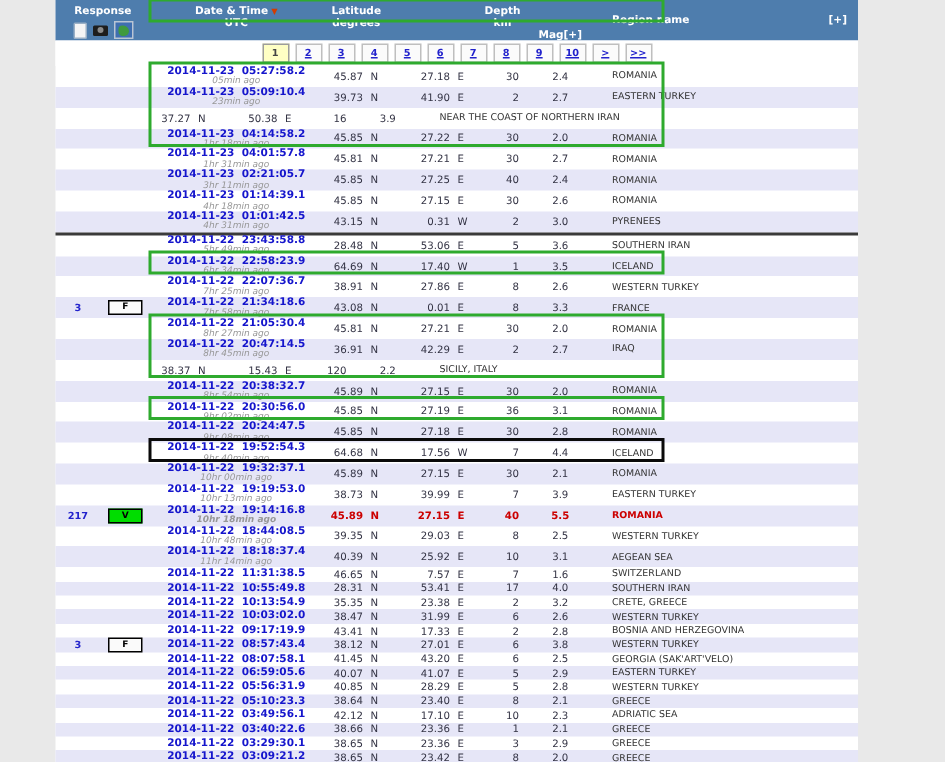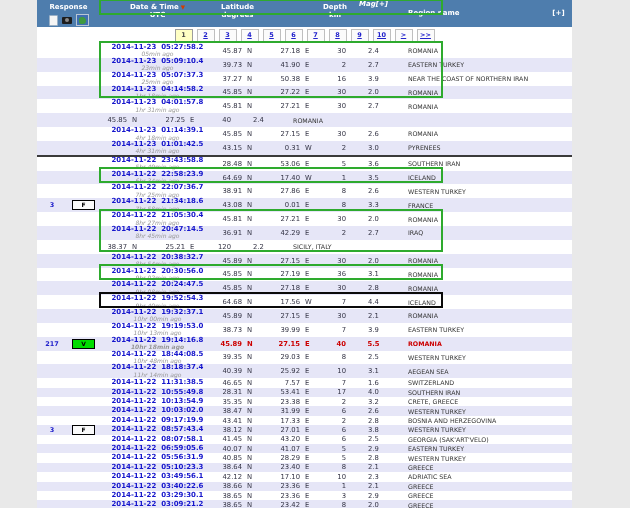--- a/index.html
+++ b/index.html
@@ -16,21 +16,21 @@
   .ic-doc{width:7px;height:9px;background:#f5f5f5;border:1px solid #9ab0c6;border-radius:1px;}
   .ic-cam{width:10px;height:7px;background:#1d1d1d;border-radius:1px;position:relative;}
   .ic-cam:before{content:"";position:absolute;left:3px;top:1.5px;width:4px;height:4px;border-radius:50%;background:#8a8a8a;}
   .ic-map{width:11px;height:10px;border:1px solid #b9c6d4;background:#3f6fb0;position:relative;overflow:hidden;}
   .ic-map:before{content:"";position:absolute;left:2px;top:2px;width:7px;height:7px;background:#3f9a3f;border-radius:40% 60% 50% 45%;}
   .th-dt{width:115px;}
   .sort-arrow{color:#d23c00;font-size:5.5px;margin-left:2px;}
   .th-lat{width:45px;}
   .th-lon{width:58px;margin-top:34px;}
   .th-dep{width:34px;}
-  .th-mag{width:43px;justify-content:flex-start;padding-top:0;font-style:italic;}
+  .th-mag{width:43px;justify-content:flex-end;padding-top:0;}
   .th-reg{width:150px;align-items:flex-start;justify-content:center;padding:0 0 0 13px;box-sizing:border-box;}
   .th-plus{width:27px;justify-content:center;padding-top:0;align-items:center;}
 
   
   .pager-band{height:17px;background:#fff;display:flex;align-items:center;justify-content:center;}
   .pager{display:flex;gap:4px;align-items:center;}
   .pgbtn{min-width:12px;padding:0 2px;height:11px;line-height:11px;text-align:center;
          border:1px solid #bfbfbf;background:#fbfbfb;color:#2222cc;font-size:6.5px;font-weight:bold;
          text-decoration:underline;cursor:pointer;}
   .pgbtn.cur{background:#ffffc4;color:#444;text-decoration:none;border-color:#9d9d9d;}
@@ -160,24 +160,20 @@
     <div class="val c-lond">E</div>
     <div class="val c-dep">2</div>
     <div class="val c-mag">2.7</div>
     <div class="c-reg">EASTERN TURKEY</div>
     <div class="c-plus"></div>
   </div>
 
   <div class="row h2">
     <div class="c-count"></div>
     <div class="c-badge"></div>
-    <div class="c-dt">
-      <span class="d-line"><span class="d-date">2014-11-23</span>&nbsp;&nbsp;<span class="d-time">05:07:37.3</span></span>
-      <span class="d-ago">25min ago</span>
-    </div>
     <div class="val c-latv">37.27</div>
     <div class="val c-latd">N</div>
     <div class="val c-lonv">50.38</div>
     <div class="val c-lond">E</div>
     <div class="val c-dep">16</div>
     <div class="val c-mag">3.9</div>
     <div class="c-reg">NEAR THE COAST OF NORTHERN IRAN</div>
     <div class="c-plus"></div>
   </div>
 
@@ -211,20 +207,24 @@
     <div class="val c-lond">E</div>
     <div class="val c-dep">30</div>
     <div class="val c-mag">2.7</div>
     <div class="c-reg">ROMANIA</div>
     <div class="c-plus"></div>
   </div>
 
   <div class="row h2 alt">
     <div class="c-count"></div>
     <div class="c-badge"></div>
+    <div class="c-dt">
+      <span class="d-line"><span class="d-date">2014-11-23</span>&nbsp;&nbsp;<span class="d-time">02:21:05.7</span></span>
+      <span class="d-ago">3hr 11min ago</span>
+    </div>
     <div class="val c-latv">45.85</div>
     <div class="val c-latd">N</div>
     <div class="val c-lonv">27.25</div>
     <div class="val c-lond">E</div>
     <div class="val c-dep">40</div>
     <div class="val c-mag">2.4</div>
     <div class="c-reg">ROMANIA</div>
     <div class="c-plus"></div>
   </div>
 
@@ -364,21 +364,21 @@
     <div class="val c-mag">2.7</div>
     <div class="c-reg">IRAQ</div>
     <div class="c-plus"></div>
   </div>
 
   <div class="row h2">
     <div class="c-count"></div>
     <div class="c-badge"></div>
     <div class="val c-latv">38.37</div>
     <div class="val c-latd">N</div>
-    <div class="val c-lonv">25.21</div>
+    <div class="val c-lonv">15.43</div>
     <div class="val c-lond">E</div>
     <div class="val c-dep">120</div>
     <div class="val c-mag">2.2</div>
     <div class="c-reg">SICILY, ITALY</div>
     <div class="c-plus"></div>
   </div>
 
   <div class="row h2 alt">
     <div class="c-count"></div>
     <div class="c-badge"></div>

